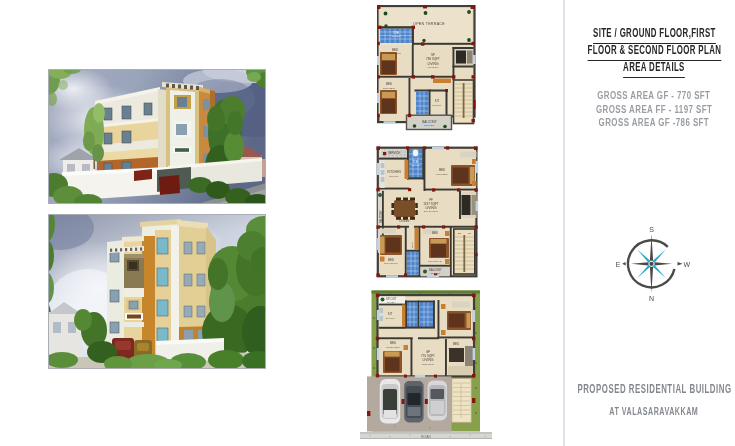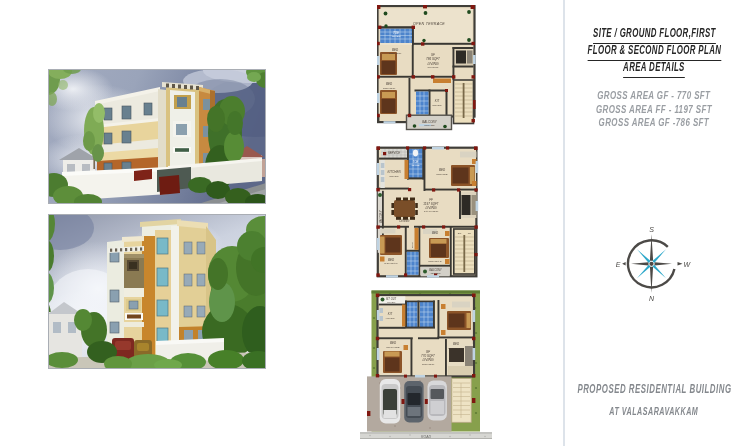--- a/index.html
+++ b/index.html
@@ -1,17 +1,17 @@
 <!DOCTYPE html>
 <html><head>
 <meta charset="utf-8">
 <style>
 html,body{margin:0;padding:0;background:#fff;}
 #page{position:relative;width:735px;height:446px;background:#fff;overflow:hidden;
-  font-family:"Liberation Sans",sans-serif;font-style:italic;}
+  font-family:"Liberation Sans",sans-serif;}
 .abs{position:absolute;}
 #vline{left:563px;top:0;width:2px;height:446px;background:#dde3ea;}
 .cline{display:flex;justify-content:center;font-weight:bold;}
 .cond{transform:scaleX(0.70);transform-origin:center;display:inline-block;white-space:nowrap;}
 .condT{transform:scaleX(0.605);}
 .condG{transform:scaleX(0.675);}
 .condP{transform:scaleX(0.645);}
 .condA{transform:scaleX(0.638);}
 .titleblock{left:564px;top:27px;width:180px;color:#262626;}
 .titleline{height:17.1px;line-height:12px;font-size:13px;letter-spacing:0.6px;}

